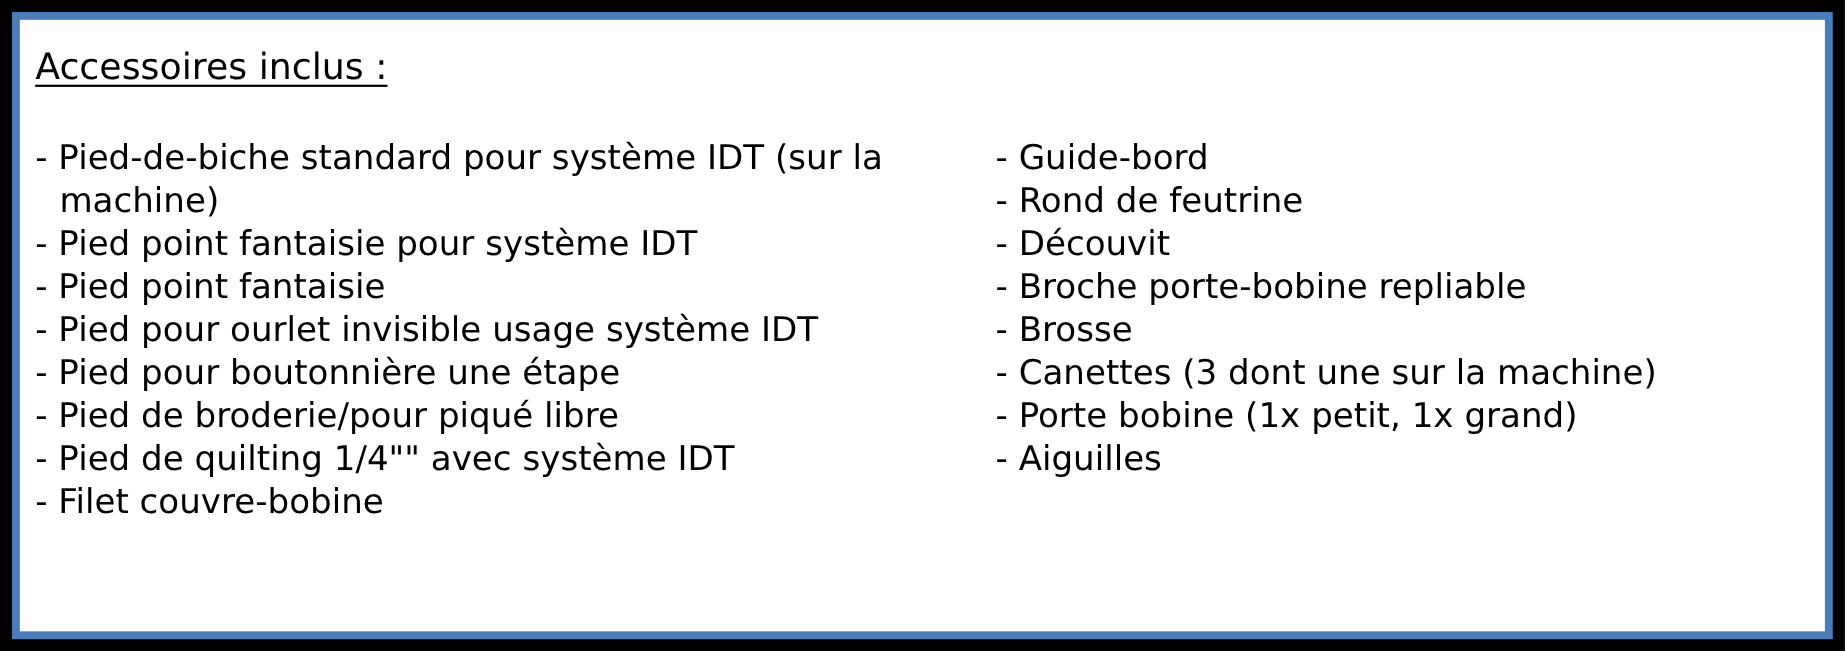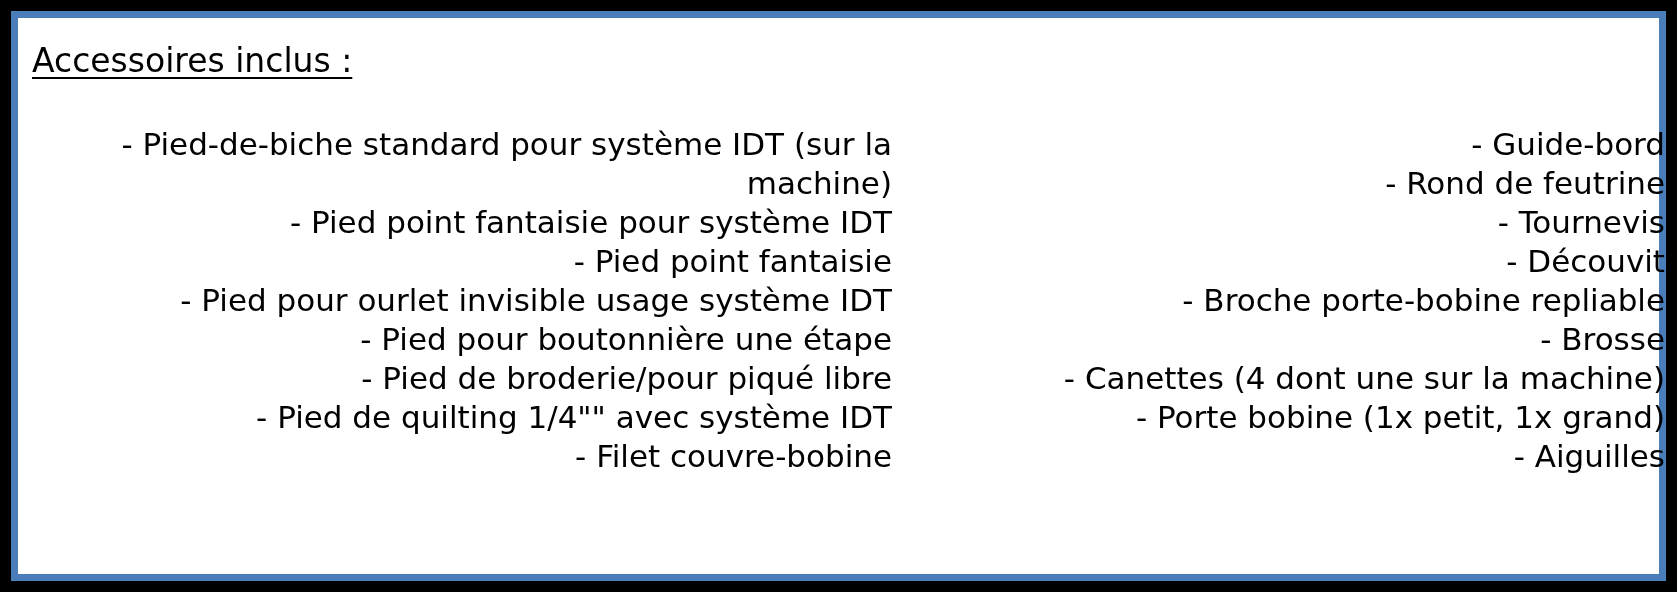--- a/index.html
+++ b/index.html
@@ -62,21 +62,20 @@
   #accessories-right-column {
     left: 887px;
     width: 760px;
   }
 
   .list-item {
     display: block;
     white-space: pre-wrap;
     padding-left: 22px;
     text-indent: -22px;
-    text-align: right;
   }
 </style>
 </head>
 <body>
 
 <div id="slide-frame">
   <div id="slide-body">
 
     <div id="accessories-title">Accessoires inclus :</div>
 
@@ -87,23 +86,22 @@
       <span class="list-item">- Pied pour ourlet invisible usage système IDT</span>
       <span class="list-item">- Pied pour boutonnière une étape</span>
       <span class="list-item">- Pied de broderie/pour piqué libre</span>
       <span class="list-item">- Pied de quilting 1/4"" avec système IDT</span>
       <span class="list-item">- Filet couvre-bobine</span>
     </div>
 
     <div id="accessories-right-column" class="column">
       <span class="list-item">- Guide-bord</span>
       <span class="list-item">- Rond de feutrine</span>
-      <span class="list-item">- Tournevis</span>
       <span class="list-item">- Découvit</span>
       <span class="list-item">- Broche porte-bobine repliable</span>
       <span class="list-item">- Brosse</span>
-      <span class="list-item">- Canettes (4 dont une sur la machine)</span>
+      <span class="list-item">- Canettes (3 dont une sur la machine)</span>
       <span class="list-item">- Porte bobine (1x petit, 1x grand)</span>
       <span class="list-item">- Aiguilles</span>
     </div>
 
   </div>
 </div>
 
 </body></html>

